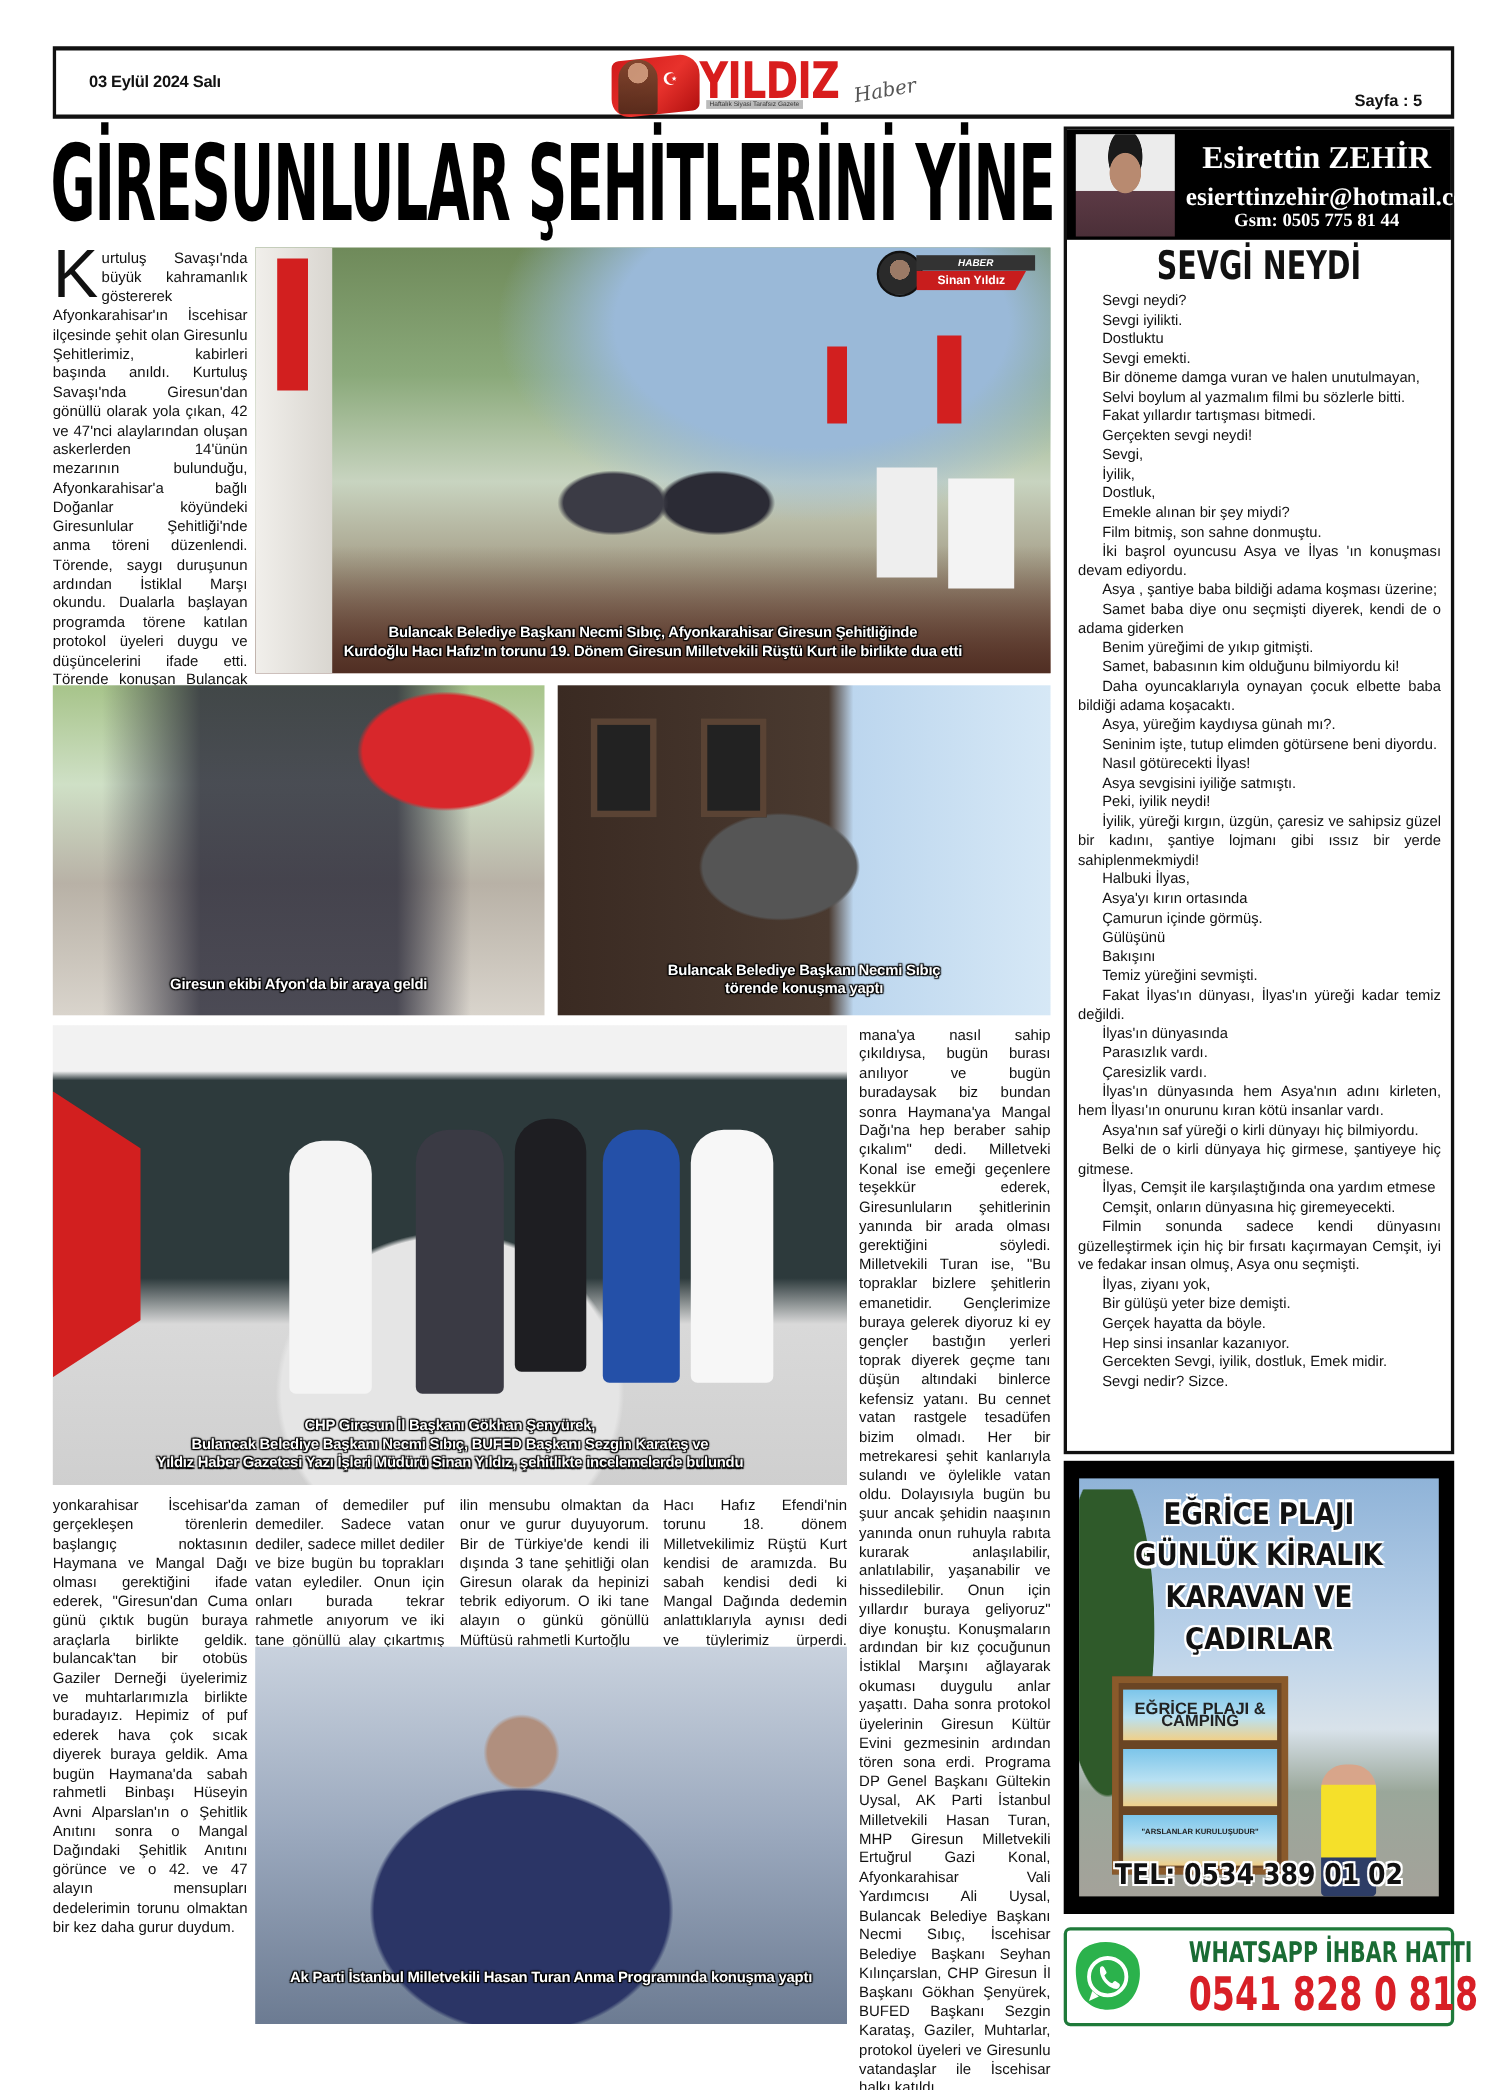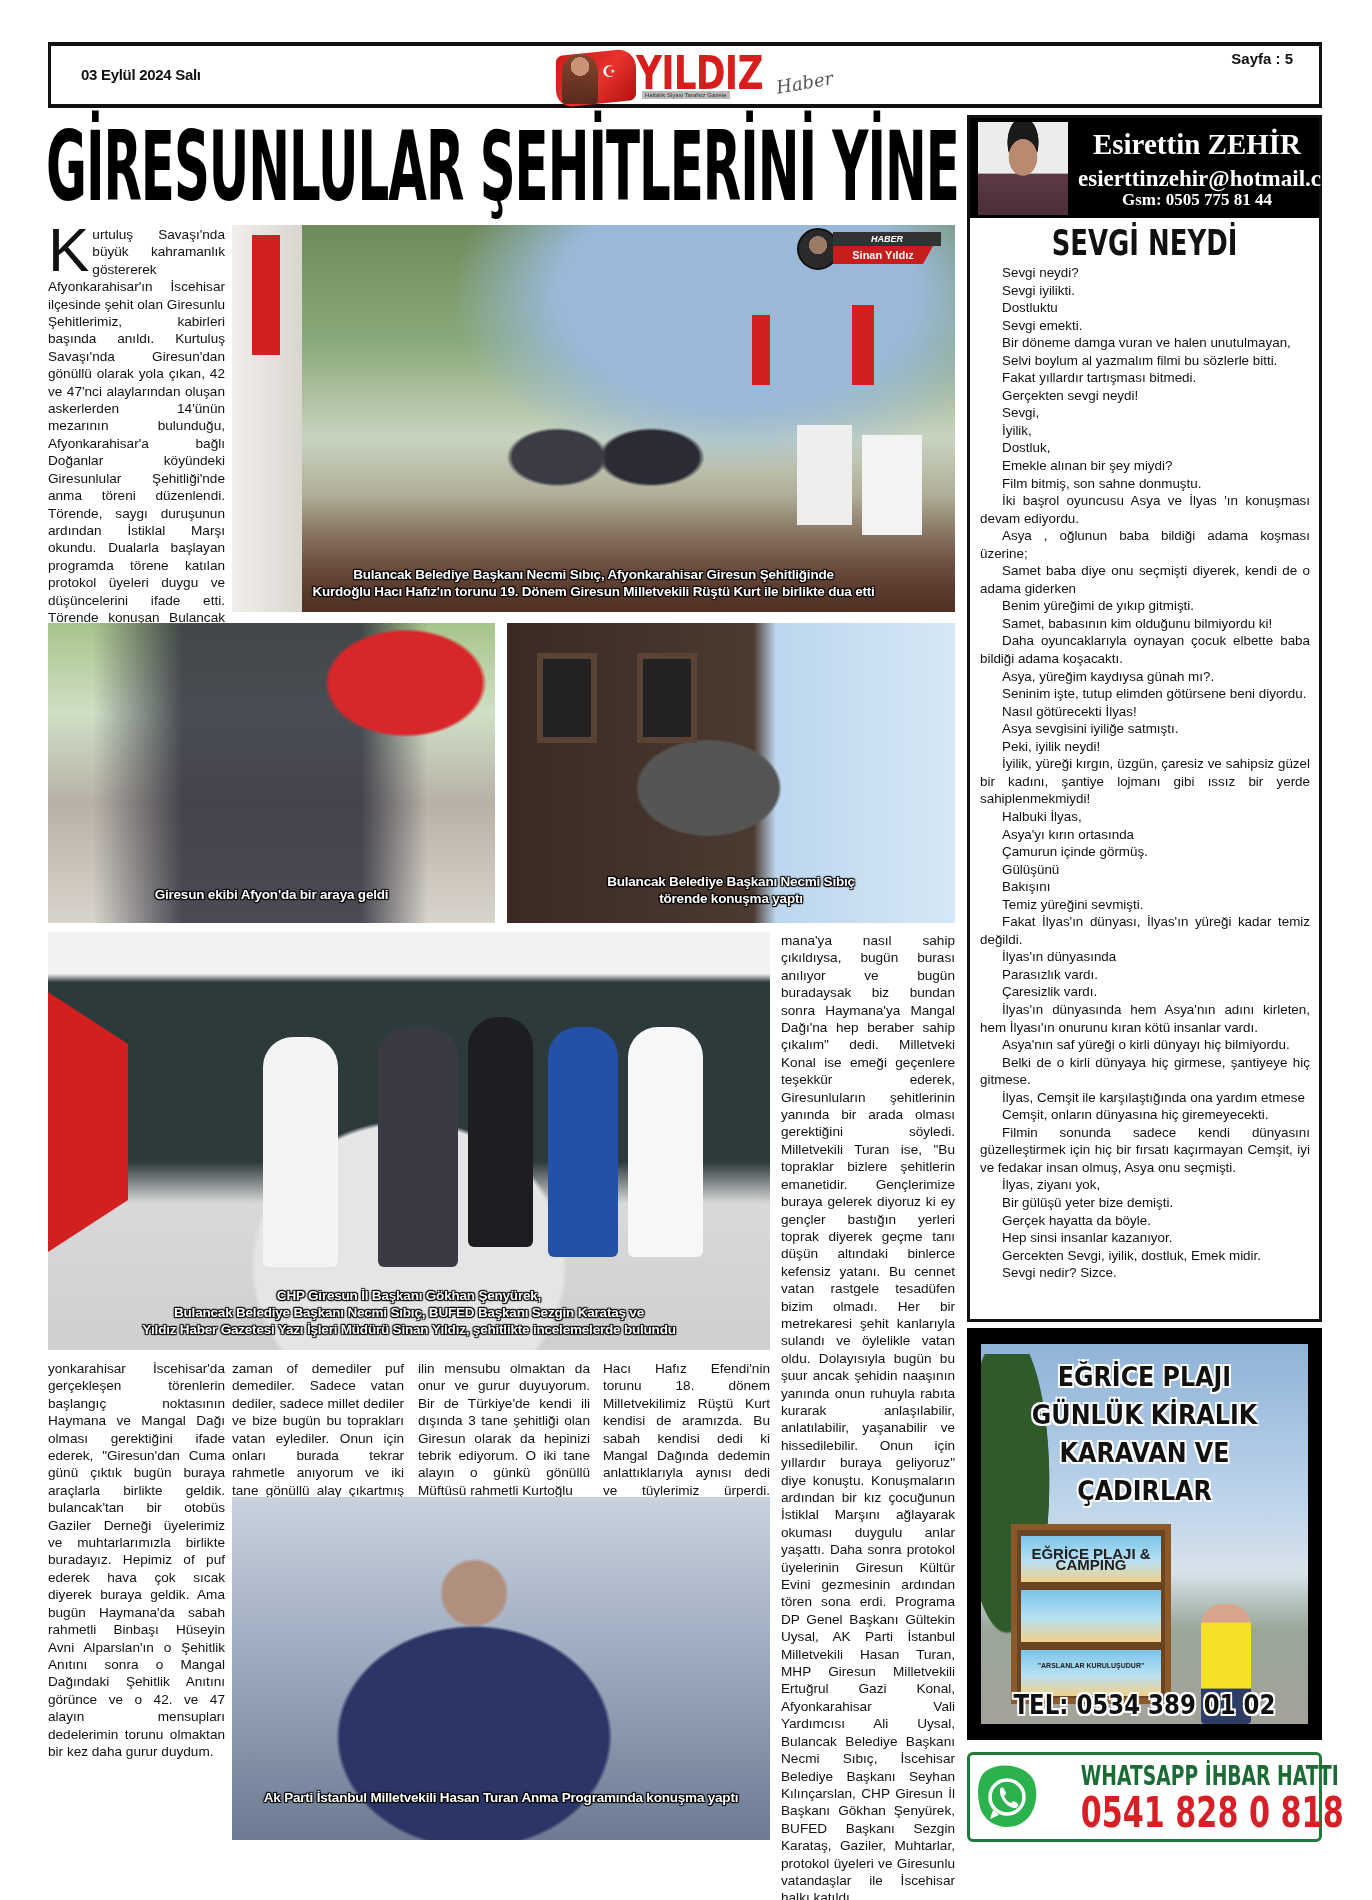--- a/index.html
+++ b/index.html
@@ -3,21 +3,21 @@
 <meta charset="utf-8">
 <style>
   * { box-sizing: border-box; margin: 0; padding: 0; }
   html, body { width: 1372px; height: 1900px; background: #ffffff; overflow: hidden; }
   body { position: relative; font-family: "Liberation Sans", sans-serif; color: #111; }
   .abs { position: absolute; }
 
   
   .masthead { left: 48px; top: 42px; width: 1274px; height: 66px; border: 3px solid #111; border-top-width: 4px; border-bottom-width: 4px; background: #fff; }
   .mh-date { left: 30px; top: 20px; font-size: 15px; font-weight: bold; font-family: "Liberation Sans", sans-serif; letter-spacing: -0.3px; }
-  .mh-page { right: 26px; top: 4px; font-size: 15px; font-weight: bold; text-align: right; }
+  .mh-page { right: 26px; top: 37px; font-size: 15px; font-weight: bold; text-align: right; }
   .logo { left: 505px; top: 2px; width: 270px; height: 58px; }
   .logo-flag { left: 0; top: 4px; width: 80px; height: 52px; background: linear-gradient(135deg, #d11a1a 0%, #e8322c 55%, #b21010 100%); border-radius: 6px 20px 6px 18px; transform: skewY(-6deg); }
   .logo-bust { left: 6px; top: 6px; width: 36px; height: 50px; background: radial-gradient(circle at 50% 25%, #c8a080 0 22%, transparent 23%), linear-gradient(#7a4a30, #4a2a1a); border-radius: 18px 18px 4px 4px; opacity: .9; }
   .logo-star { left: 46px; top: 14px; color: #fff; font-size: 16px; }
   .logo-text { left: 80px; top: -2px; font-family: "DejaVu Sans", sans-serif; font-weight: bold; font-size: 46px; color: #d81d1d; transform: scaleX(0.78); transform-origin: left top; letter-spacing: -1px; }
   .logo-sub { left: 86px; top: 43px; background: #bbb; color: #333; font-size: 6px; padding: 1px 3px; }
   .logo-script { left: 220px; top: 24px; font-family: "DejaVu Serif", serif; font-style: italic; font-size: 18px; color: #555; transform: rotate(-10deg); }
 
   
   .headline { left: 46px; top: 112px; width: 912px; height: 110px; font-family: "DejaVu Sans", sans-serif; font-weight: bold; font-size: 96px; line-height: 110px; color: #000; white-space: nowrap; transform: scaleX(0.52); transform-origin: left top; letter-spacing: -2px; }
@@ -211,21 +211,21 @@
       <div>Bir döneme damga vuran ve halen unutulmayan,</div>
       <div>Selvi boylum al yazmalım filmi bu sözlerle bitti.</div>
       <div>Fakat yıllardır tartışması bitmedi.</div>
       <div>Gerçekten sevgi neydi!</div>
       <div>Sevgi,</div>
       <div>İyilik,</div>
       <div>Dostluk,</div>
       <div>Emekle alınan bir şey miydi?</div>
       <div>Film bitmiş, son sahne donmuştu.</div>
       <div>İki başrol oyuncusu Asya ve İlyas 'ın konuşması devam ediyordu.</div>
-      <div>Asya , oğlunun baba bildiği adama koşması üzerine;</div>
+      <div>Asya , şantiye baba bildiği adama koşması üzerine;</div>
       <div>Samet baba diye onu seçmişti diyerek, kendi de o adama giderken</div>
       <div>Benim yüreğimi de yıkıp gitmişti.</div>
       <div>Samet, babasının kim olduğunu bilmiyordu ki!</div>
       <div>Daha oyuncaklarıyla oynayan çocuk elbette baba bildiği adama koşacaktı.</div>
       <div>Asya, yüreğim kaydıysa günah mı?.</div>
       <div>Seninim işte, tutup elimden götürsene beni diyordu.</div>
       <div>Nasıl götürecekti İlyas!</div>
       <div>Asya sevgisini iyiliğe satmıştı.</div>
       <div>Peki, iyilik neydi!</div>
       <div>İyilik, yüreği kırgın, üzgün, çaresiz ve sahipsiz güzel bir kadını, şantiye lojmanı gibi ıssız bir yerde sahiplenmekmiydi!</div>

